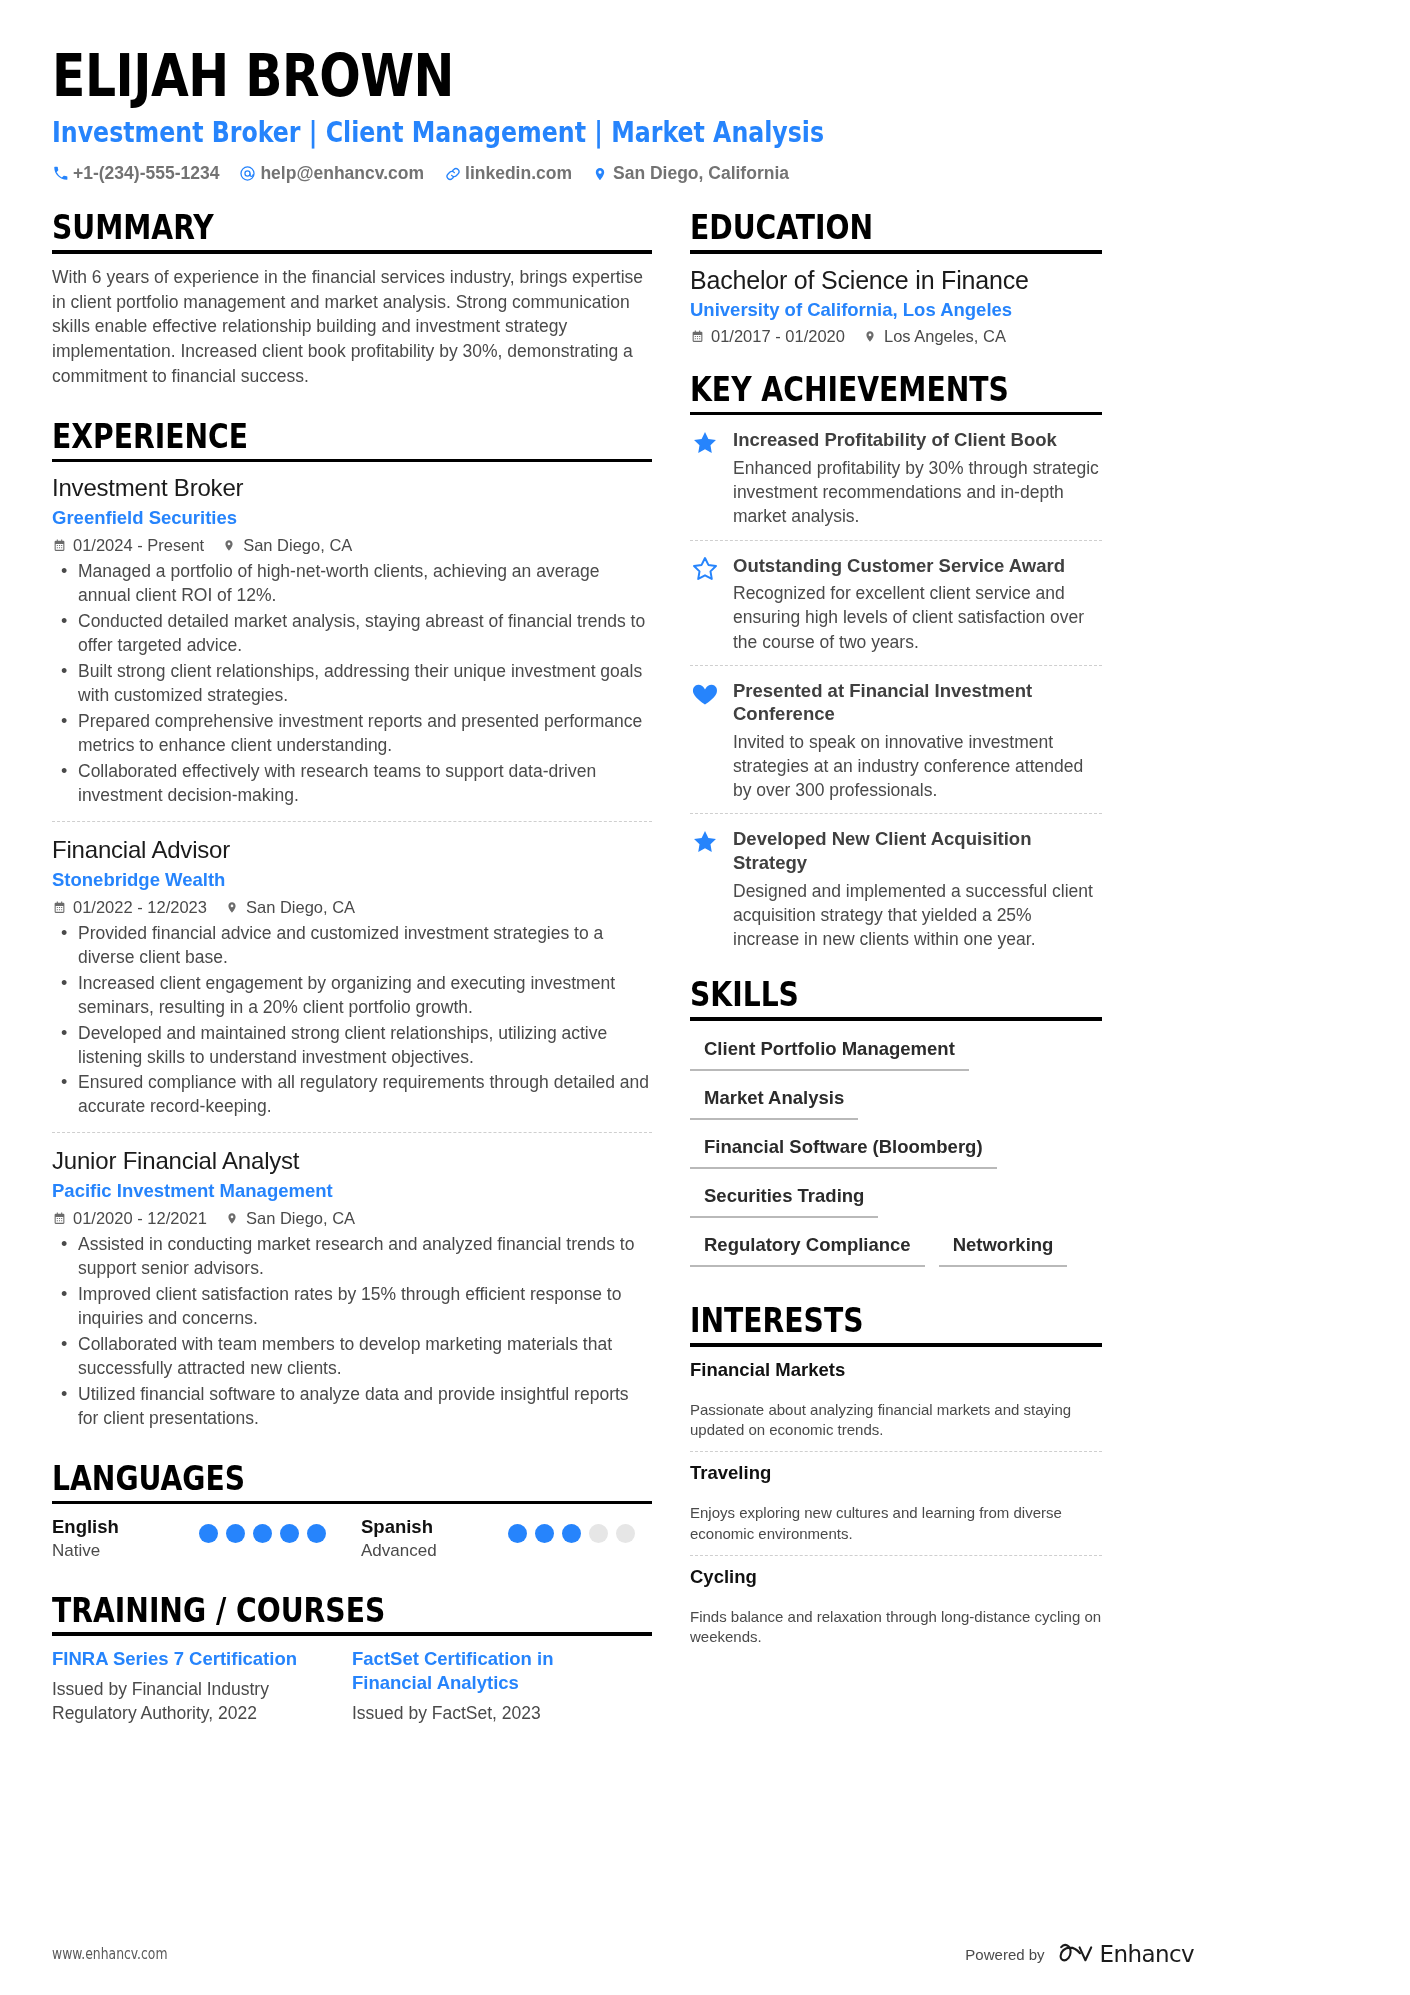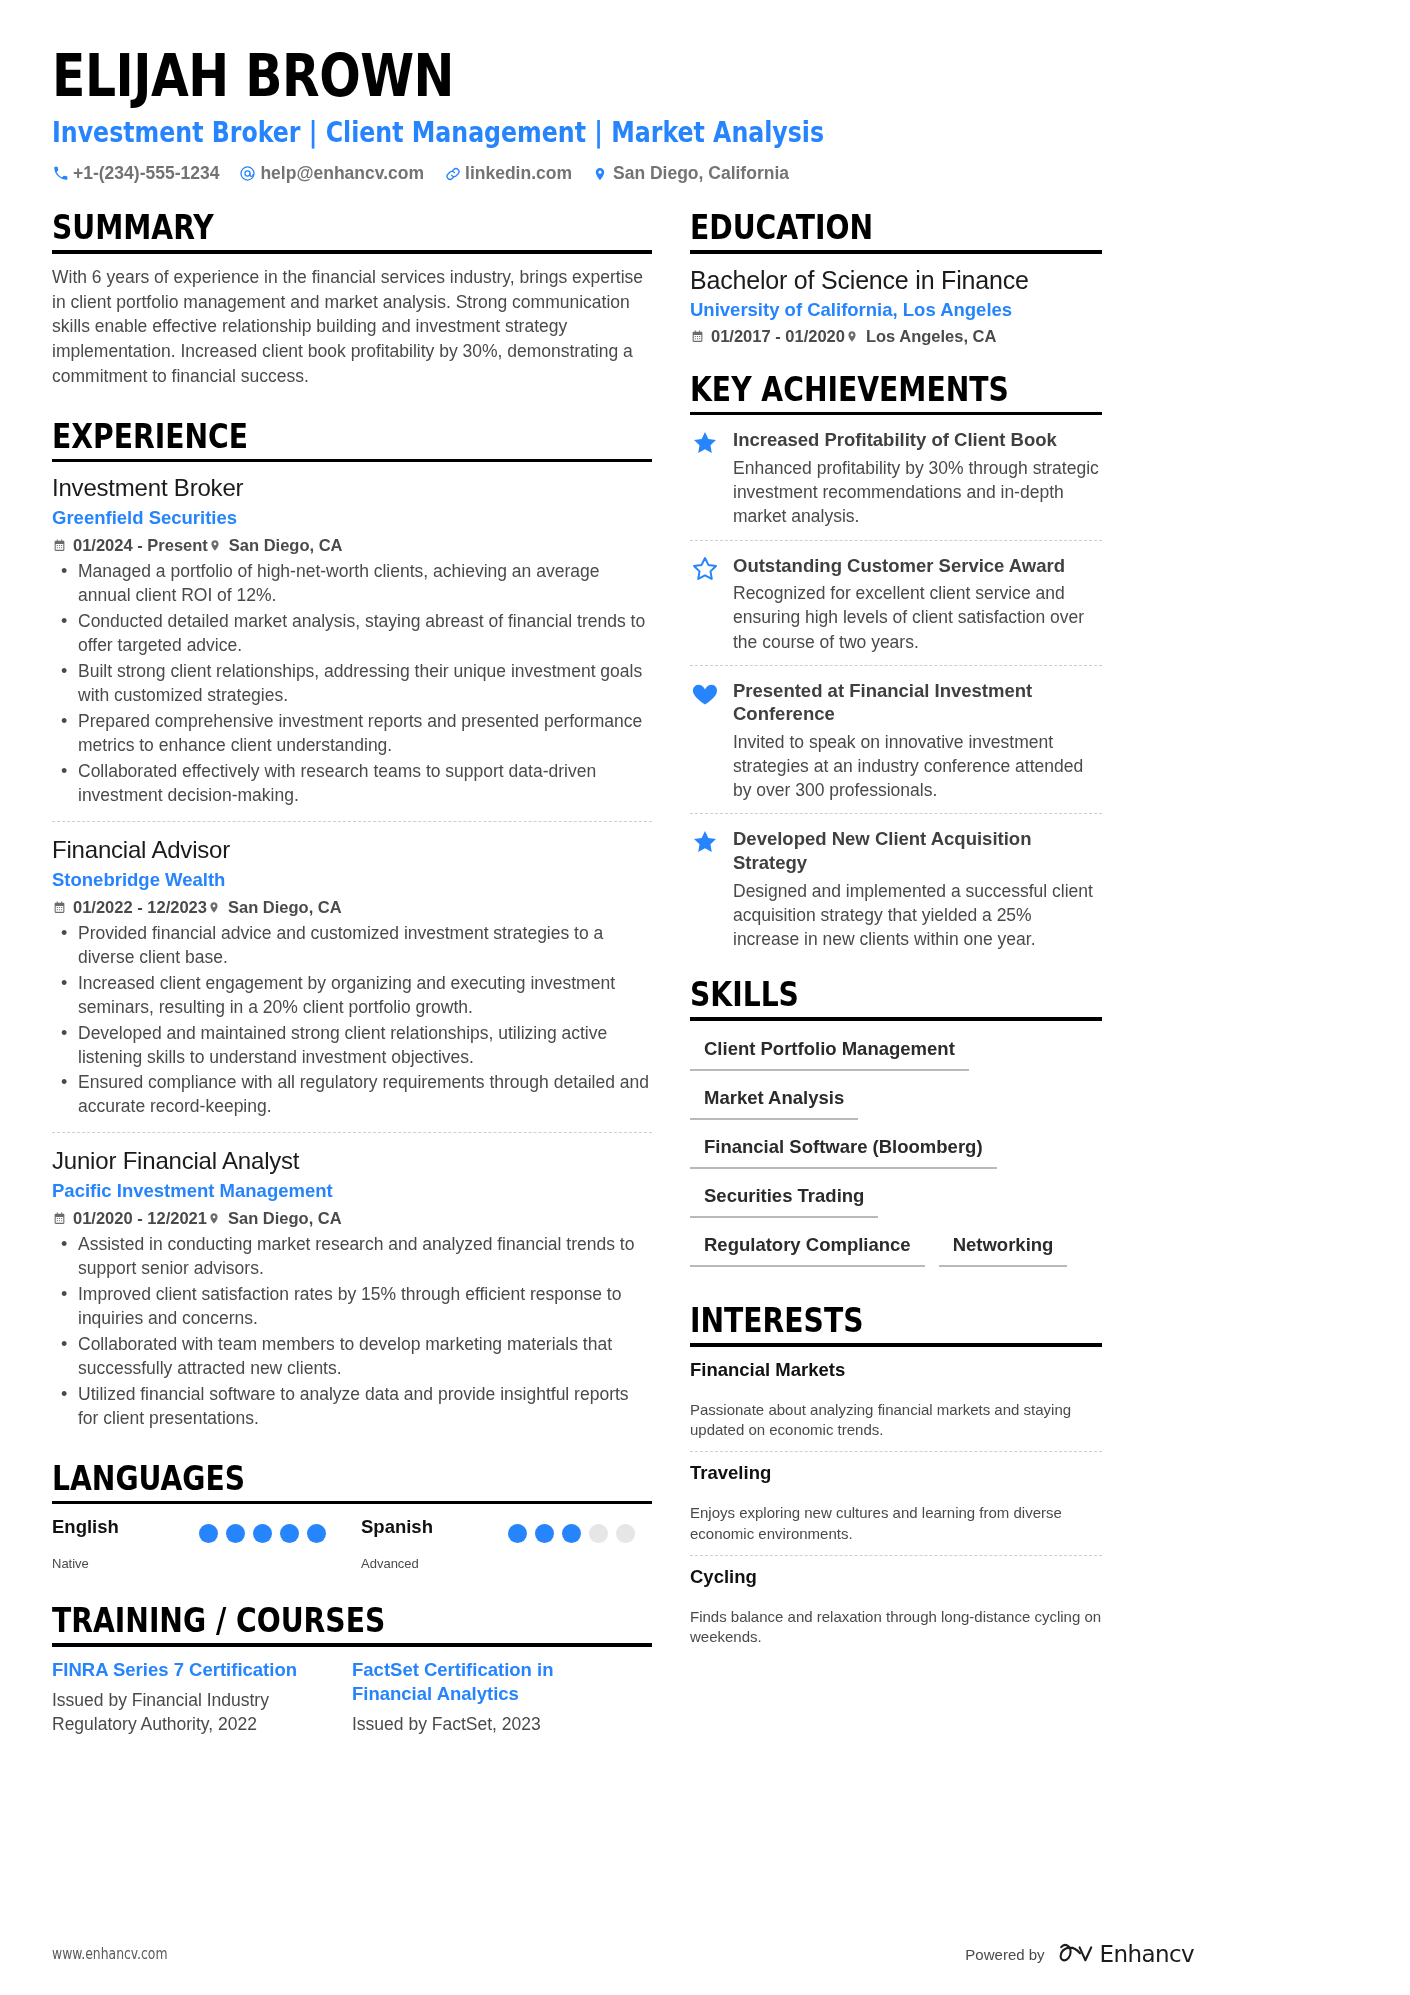--- a/index.html
+++ b/index.html
@@ -114,23 +114,23 @@
   .entry-org {
     font-size: 18.5px;
     font-weight: 700;
     color: #2684fc;
     margin-top: 2px;
     line-height: 1.3;
   }
   .meta-row {
     display: flex;
     align-items: flex-end;
+    gap: 18px;
     margin-top: 6px;
     margin-bottom: 5px;
-    font-weight: bold;
   }
   .meta-item {
     display: flex;
     align-items: center;
     gap: 7px;
     font-size: 16.5px;
     color: #4a4a4a;
   }
   .meta-item .ic {
     display: inline-flex;
@@ -264,23 +264,23 @@
     justify-content: space-between;
     gap: 10px;
   }
   .lang-name {
     font-size: 18.5px;
     font-weight: 700;
     color: #111;
     line-height: 1.3;
   }
   .lang-level {
-    font-size: 13px;
-    color: #4a4a4a;
-    margin-top: 17px;
+    font-size: 17px;
+    color: #4a4a4a;
+    margin-top: 1px;
     line-height: 1.3;
   }
   .dots {
     display: flex;
     gap: 8px;
     padding-top: 9px;
     padding-right: 26px;
   }
   .dot {
     width: 19px;

